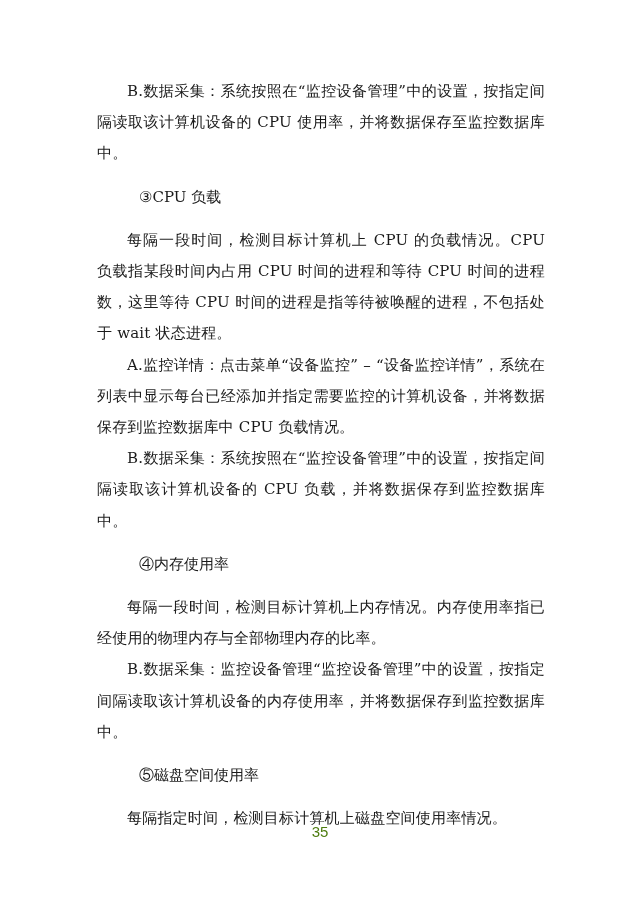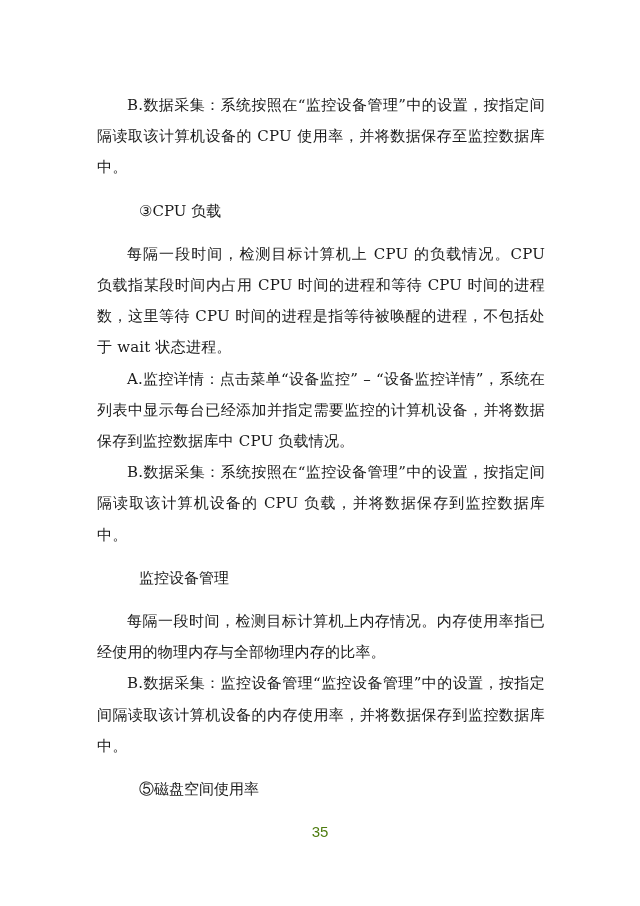--- a/index.html
+++ b/index.html
@@ -11,21 +11,21 @@
       width: 640px;
       height: 906px;
       position: relative;
       overflow: hidden;
       font-family: "DejaVu Serif", "Liberation Serif", serif;
       color: #1a1a1a;
     }
     .page {
       position: absolute;
       left: 97px;
-      top: 90px;
+      top: 76px;
       width: 448px;
     }
     .para {
       font-size: 15px;
       line-height: 31.2px;
       margin: 0;
       text-align: justify;
       text-indent: 30px;
       letter-spacing: 0.2px;
       white-space: normal;
@@ -49,19 +49,20 @@
   </style>
 </head>
 <body>
 
 <div class="page">
   <p class="para">B.数据采集：系统按照在“监控设备管理”中的设置，按指定间隔读取该计算机设备的 CPU 使用率，并将数据保存至监控数据库中。</p>
   <p class="heading">③CPU 负载</p>
   <p class="para">每隔一段时间，检测目标计算机上 CPU 的负载情况。CPU 负载指某段时间内占用 CPU 时间的进程和等待 CPU 时间的进程数，这里等待 CPU 时间的进程是指等待被唤醒的进程，不包括处于 wait 状态进程。</p>
   <p class="para">A.监控详情：点击菜单“设备监控” – “设备监控详情”，系统在列表中显示每台已经添加并指定需要监控的计算机设备，并将数据保存到监控数据库中 CPU 负载情况。</p>
   <p class="para">B.数据采集：系统按照在“监控设备管理”中的设置，按指定间隔读取该计算机设备的 CPU 负载，并将数据保存到监控数据库中。</p>
-  <p class="heading">监控设备管理</p>
+  <p class="heading">④内存使用率</p>
   <p class="para">每隔一段时间，检测目标计算机上内存情况。内存使用率指已经使用的物理内存与全部物理内存的比率。</p>
   <p class="para">B.数据采集：监控设备管理“监控设备管理”中的设置，按指定间隔读取该计算机设备的内存使用率，并将数据保存到监控数据库中。</p>
   <p class="heading">⑤磁盘空间使用率</p>
+  <p class="para">每隔指定时间，检测目标计算机上磁盘空间使用率情况。</p>
 </div>
 
 <div class="page-number">35</div>
 
 </body></html>

